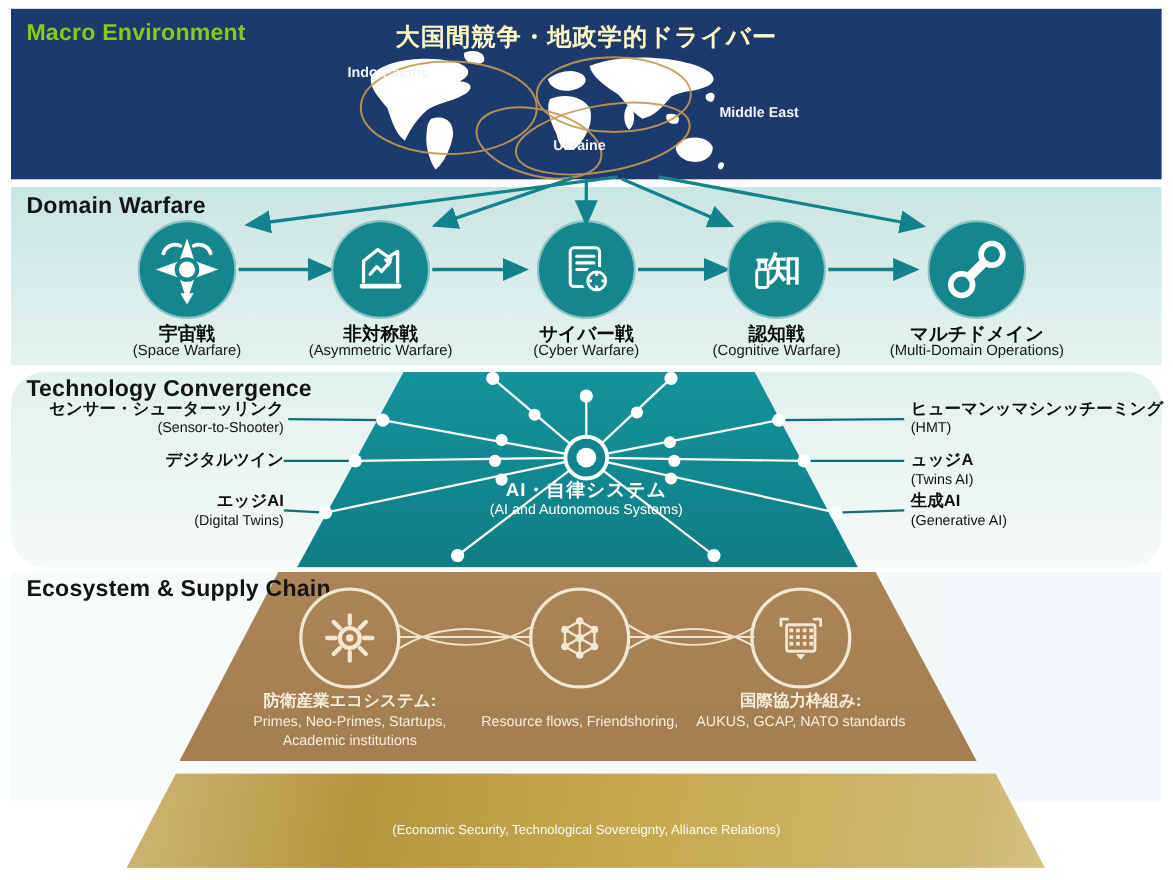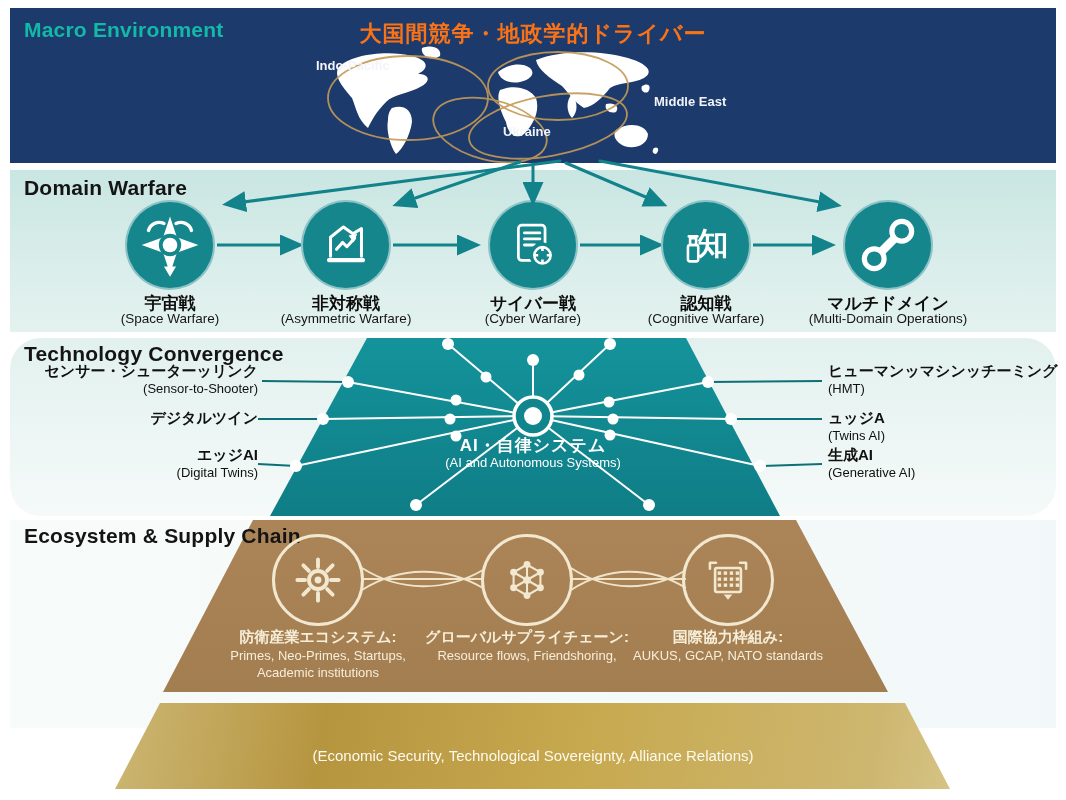--- a/index.html
+++ b/index.html
@@ -2,22 +2,22 @@
 <html><head>
 <meta charset="utf-8">
 <style>
   html,body{margin:0;padding:0;background:#fff;}
   .canvas{position:relative;width:1066px;height:800px;background:#ffffff;overflow:hidden;
           font-family:"Liberation Sans",sans-serif;}
   .band{position:absolute;left:10px;width:1046px;}
   .band-heading{position:absolute;left:14px;top:6px;font-size:21px;font-weight:bold;color:#141414;letter-spacing:.2px;}
   
   .b1{top:8px;height:155px;background:#1d3a6d;}
-  .b1 .band-heading{color:#14b8a6;top:10px;}
-  .b1-title{position:absolute;left:0;right:0;top:11px;text-align:center;color:#f97316;
+  .b1 .band-heading{color:#84cc16;top:10px;}
+  .b1-title{position:absolute;left:0;right:0;top:11px;text-align:center;color:#fef9c3;
             font-size:22px;font-weight:bold;letter-spacing:1px;}
   .map-svg{position:absolute;left:300px;top:34px;width:376px;height:124px;}
   .map-label{position:absolute;color:#f2f4f8;font-size:13px;font-weight:600;white-space:nowrap;}
   
   .b2{top:170px;height:162px;background:linear-gradient(180deg,#c9e6e2,#ddefec 70%,#e3f2ee);}
   .dw-node{position:absolute;top:30px;width:90px;height:90px;border-radius:50%;
            background:#16868d;border:2px solid rgba(255,255,255,.5);box-sizing:border-box;}
   .dw-node svg{width:100%;height:100%;display:block;}
   .dw-jp{position:absolute;top:122px;width:220px;text-align:center;font-size:17px;font-weight:bold;color:#0d0d0d;}
   .dw-en{position:absolute;top:141px;width:220px;text-align:center;font-size:13.5px;color:#161616;}
@@ -41,21 +41,21 @@
   .eco-circle{position:absolute;top:14px;width:92px;height:92px;border-radius:50%;
               border:3px solid #f2e7cf;box-sizing:border-box;}
   .eco-circle svg{width:100%;height:100%;display:block;}
   .eco-title{position:absolute;top:108px;width:240px;text-align:center;font-size:15px;font-weight:bold;color:#f7eed9;}
   .eco-line{position:absolute;width:240px;text-align:center;font-size:13px;color:#f7eed9;}
   
   .b5{top:703px;height:86px;background:linear-gradient(100deg,#d7c78e,#b6953f 30%,#c7a94f 55%,#cdb66f 82%,#e0d49f);
       clip-path:polygon(150px 0,895px 0,940px 86px,105px 86px);}
   .b5-jp{position:absolute;left:0;right:0;top:14px;text-align:center;color:#ffffff;
          font-size:21px;font-weight:bold;letter-spacing:1px;text-shadow:0 1px 2px rgba(90,70,10,.35);}
-  .b5-en{position:absolute;left:0;right:0;top:44px;text-align:center;color:#fdf9ee;font-size:15px;}
+  .b5-en{position:absolute;left:0;right:0;top:44px;text-align:center;color:#fdf9ee;font-size:12px;}
 </style>
 </head>
 <body>
 
 <div class="canvas">
 
   <div class="band b1">
     <div class="band-heading">Macro Environment</div>
     <div class="b1-title">大国間競争・地政学的ドライバー</div>
 
@@ -321,21 +321,20 @@
           <circle r="4.5"></circle>
           <circle cx="0" cy="-18" r="4"></circle>
             <circle cx="15.6" cy="-9" r="4"></circle>
             <circle cx="15.6" cy="9" r="4"></circle>
           <circle cx="0" cy="18" r="4"></circle>
             <circle cx="-15.6" cy="9" r="4"></circle>
             <circle cx="-15.6" cy="-9" r="4"></circle>
         </g>
       </svg>
     </div>
-    <div class="eco-title" style="left:397px;">グローバルサプライチェーン:</div>
     <div class="eco-line" style="left:397px;top:128px;">Resource flows, Friendshoring,</div>
 
     <div class="eco-circle" style="left:672px;">
       <svg viewBox="-50 -50 100 100">
         <g stroke="#f2e7cf" stroke-width="3" fill="none" stroke-linecap="round">
           <rect x="-15" y="-14" width="30" height="28" rx="2"></rect>
           <path d="M-21,-20 h7 M-21,-20 v7 M21,-20 h-7 M21,-20 v7"></path>
         </g>
         <g fill="#f2e7cf">
           <rect x="-12" y="-10" width="4" height="4"></rect>

